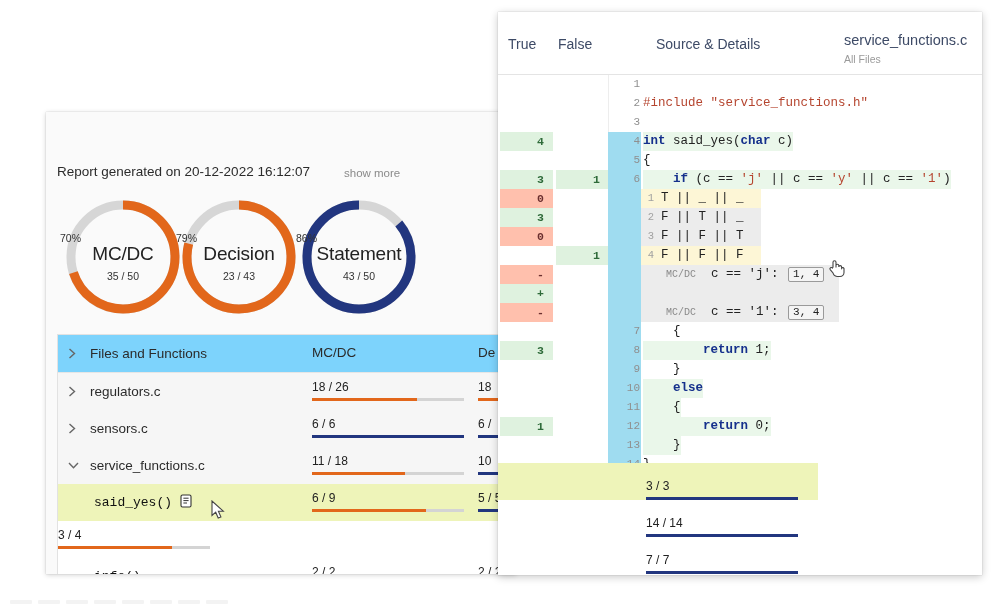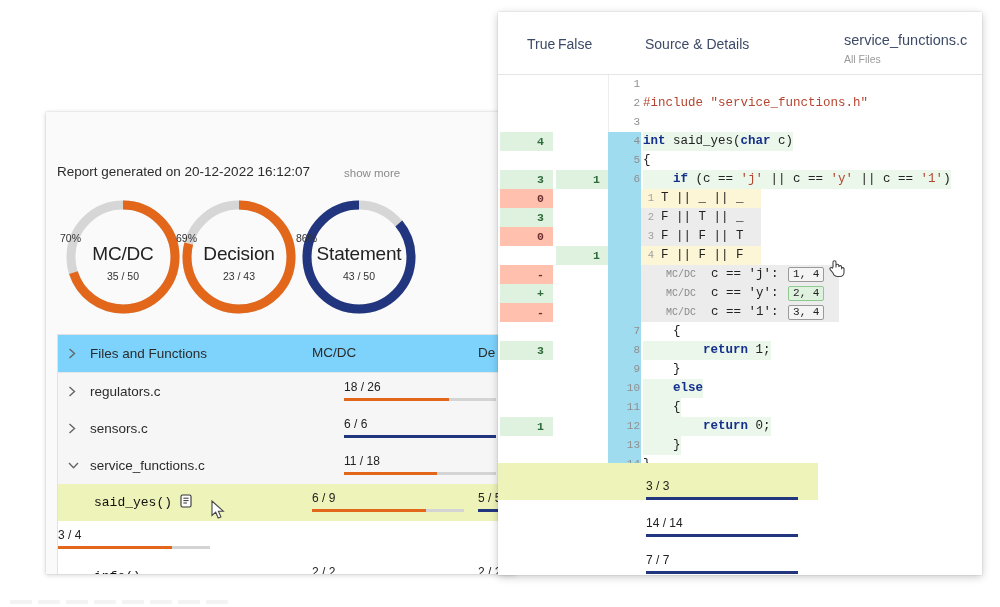--- a/index.html
+++ b/index.html
@@ -55,21 +55,21 @@
     border:1px solid #e2e2e2;background:#fff;
   }
   .ftable-head{
     display:flex;align-items:center;height:37px;
     background:#7dd3fc;border-bottom:1px solid #e6e6e6;
   }
   .ftable-row{
     display:flex;align-items:center;height:37px;position:relative;
     background:#fff;
   }
-  .ftable-row.shade{background:#f6f6f6;gap:32px;}
+  .ftable-row.shade{background:#f6f6f6;}
   .ftable-row.hl{background:#eef4b9;}
   .col-name{
     width:254px;flex:0 0 254px;display:flex;align-items:center;
     padding-left:10px;box-sizing:border-box;
   }
   .chev{
     width:22px;flex:0 0 22px;font-size:12px;color:#666;line-height:1;
     display:flex;align-items:center;justify-content:flex-start;
   }
   .chev svg{display:block;}
@@ -100,23 +100,23 @@
   
   #source-panel{
     position:absolute;left:498px;top:12px;width:484px;height:563px;
     background:#fff;
     box-shadow:0 2px 8px rgba(0,0,0,.22), 0 0 1px rgba(0,0,0,.25);
     overflow:hidden;
   }
   #source-header{
     position:relative;height:62px;border-bottom:1px solid #e4e4e4;background:#fff;
   }
-  .sh-true{position:absolute;left:29px;top:24px;font-size:14px;color:#3d4a66;}
+  .sh-true{position:absolute;left:10px;top:24px;font-size:14px;color:#3d4a66;}
   .sh-false{position:absolute;left:60px;top:24px;font-size:14px;color:#3d4a66;}
-  .sh-src{position:absolute;left:147px;top:24px;font-size:14px;color:#3d4a66;}
+  .sh-src{position:absolute;left:158px;top:24px;font-size:14px;color:#3d4a66;}
   .sh-file{position:absolute;left:346px;top:20px;font-size:14.5px;color:#3d4a66;white-space:nowrap;}
   .sh-allfiles{position:absolute;left:346px;top:41px;font-size:10.5px;color:#9a9a9a;}
 
   #code-area{
     position:absolute;left:0;top:63px;width:484px;bottom:0;
     font-family:"Liberation Mono","DejaVu Sans Mono",monospace;
     font-size:12.5px;
   }
   .code-row{position:relative;height:19px;width:484px;}
   .g-true,.g-false{
@@ -186,21 +186,21 @@
     <div class="donut-pct">70%</div>
     <div class="donut-name">MC/DC</div>
     <div class="donut-frac">35 / 50</div>
   </div>
 
   <div class="donut-wrap d1">
     <svg width="126" height="126" viewBox="0 0 126 126" aria-hidden="true">
       <circle cx="63" cy="63" r="52" fill="none" stroke="#d6d6d6" stroke-width="9"></circle>
       <circle id="arc1" cx="63" cy="63" r="52" fill="none" stroke="#e2671b" stroke-width="9" stroke-dasharray="258.1132524189374 68.6123835544011" transform="rotate(-90 63 63)"></circle>
     </svg>
-    <div class="donut-pct">69%</div>
+    <div class="donut-pct">79%</div>
     <div class="donut-name">Decision</div>
     <div class="donut-frac">23 / 43</div>
   </div>
 
   <div class="donut-wrap d2">
     <svg width="126" height="126" viewBox="0 0 126 126" aria-hidden="true">
       <circle cx="63" cy="63" r="52" fill="none" stroke="#d6d6d6" stroke-width="9"></circle>
       <circle id="arc2" cx="63" cy="63" r="52" fill="none" stroke="#22367f" stroke-width="9" stroke-dasharray="280.9840469370711 45.741589036267385" transform="rotate(-90 63 63) scale(1,-1) translate(0,-126)"></circle>
     </svg>
     <div class="donut-pct">86%</div>
@@ -438,21 +438,20 @@
         <div class="marker cyan"></div>
         <div class="mc-band" style="width:198px"></div>
         <div class="ctext" style="left:168px"><span class="mcdc-tag">MC/DC</span>  c == 'j': <span class="pairbox">1, 4</span></div>
       </div>
       <div class="code-row">
         <div class="g-true green">+</div>
         <div class="g-false"></div>
         <div class="gsep"></div>
         <div class="marker cyan"></div>
         <div class="mc-band" style="width:198px"></div>
-        <div class="ctext" style="left:168px"><span class="mcdc-tag">MC/DC</span>  c == 'y': <span class="pairbox ok">2, 4</span></div>
       </div>
       <div class="code-row">
         <div class="g-true red">-</div>
         <div class="g-false"></div>
         <div class="gsep"></div>
         <div class="marker cyan"></div>
         <div class="mc-band" style="width:198px"></div>
         <div class="ctext" style="left:168px"><span class="mcdc-tag">MC/DC</span>  c == '1': <span class="pairbox">3, 4</span></div>
       </div>
       <div class="code-row">

